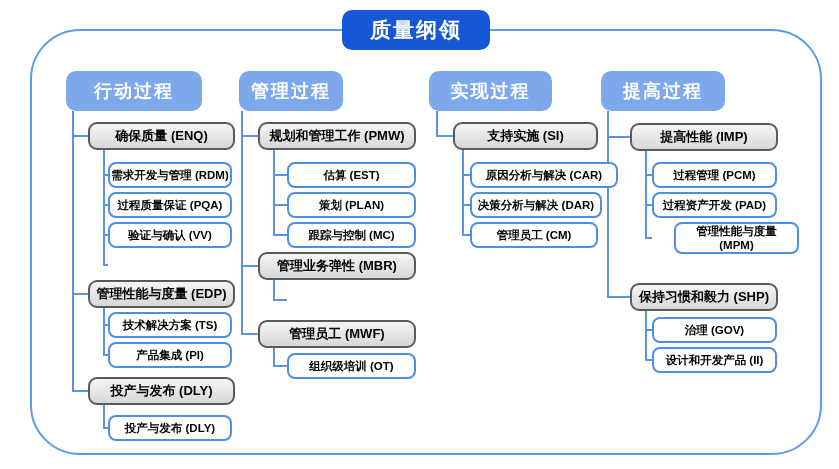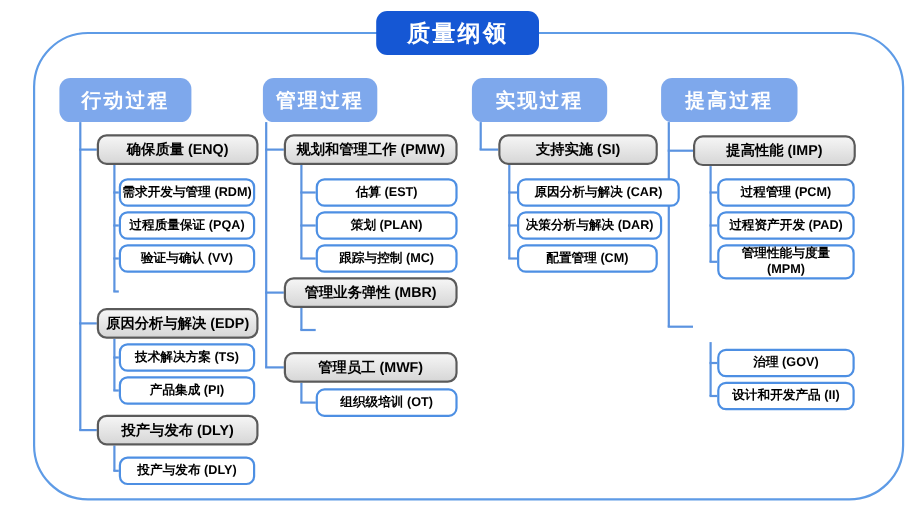--- a/index.html
+++ b/index.html
@@ -27,53 +27,53 @@
     border:2px solid #5A5A5A; border-radius:9px; box-sizing:border-box;
     display:flex; align-items:center; justify-content:center;
     font-weight:bold; font-size:13px; color:#000; z-index:3; white-space:nowrap;
   }
   .white {
     position:absolute; background:#ffffff; border:2px solid #4D8FE3;
     border-radius:8px; box-sizing:border-box; display:flex; align-items:center;
     justify-content:center; font-weight:bold; font-size:11.5px; color:#000;
     z-index:3; white-space:nowrap; text-align:center; line-height:14px; padding:0 2px;
   }
-  .white.wrap { white-space:normal; }
+  .white.wrap { white-space:normal;margin-left:22px; }
   .vl { position:absolute; width:2px; background:#5B93E0; z-index:1; }
   .hl { position:absolute; height:2px; background:#5B93E0; z-index:1; }
 </style>
 </head>
 <body>
 
 <div class="canvas">
 
   <div class="frame"></div>
   <div class="title">质量纲领</div>
 
-  <div class="hdr" style="left:54px;width:120px">行动过程</div>
+  <div class="hdr" style="left:66px;width:136px">行动过程</div>
   <div class="hdr" style="left:239px;width:104px">管理过程</div>
   <div class="hdr" style="left:429px;width:123px">实现过程</div>
   <div class="hdr" style="left:601px;width:124px">提高过程</div>
 
   <div class="vl" style="left:72px;top:111px;height:280px"></div>
   <div class="hl" style="left:72px;top:135px;width:16px"></div>
   <div class="hl" style="left:72px;top:293px;width:16px"></div>
   <div class="hl" style="left:72px;top:390px;width:16px"></div>
 
   <div class="gray" style="left:88px;top:122px;width:147px;height:28px">确保质量 (ENQ)</div>
   <div class="vl" style="left:103px;top:150px;height:115px"></div>
   <div class="hl" style="left:103px;top:174px;width:5px"></div>
   <div class="hl" style="left:103px;top:204px;width:5px"></div>
   <div class="hl" style="left:103px;top:234px;width:5px"></div>
   <div class="hl" style="left:103px;top:264px;width:5px"></div>
   <div class="white" style="left:108px;top:162px;width:124px;height:26px">需求开发与管理 (RDM)</div>
   <div class="white" style="left:108px;top:192px;width:124px;height:26px">过程质量保证 (PQA)</div>
   <div class="white" style="left:108px;top:222px;width:124px;height:26px">验证与确认 (VV)</div>
 
-  <div class="gray" style="left:88px;top:280px;width:147px;height:28px">原因分析与解决 (EDP)</div>
+  <div class="gray" style="left:88px;top:280px;width:147px;height:28px">管理性能与度量 (EDP)</div>
   <div class="vl" style="left:103px;top:308px;height:47px"></div>
   <div class="hl" style="left:103px;top:324px;width:5px"></div>
   <div class="hl" style="left:103px;top:354px;width:5px"></div>
   <div class="white" style="left:108px;top:312px;width:124px;height:26px">技术解决方案 (TS)</div>
   <div class="white" style="left:108px;top:342px;width:124px;height:26px">产品集成 (PI)</div>
 
   <div class="gray" style="left:88px;top:377px;width:147px;height:28px">投产与发布 (DLY)</div>
   <div class="vl" style="left:103px;top:405px;height:23px"></div>
   <div class="hl" style="left:103px;top:427px;width:5px"></div>
   <div class="white" style="left:108px;top:415px;width:124px;height:26px">投产与发布 (DLY)</div>
@@ -104,34 +104,35 @@
   <div class="vl" style="left:436px;top:111px;height:25px"></div>
   <div class="hl" style="left:436px;top:135px;width:17px"></div>
 
   <div class="gray" style="left:453px;top:122px;width:145px;height:28px">支持实施 (SI)</div>
   <div class="vl" style="left:462px;top:150px;height:85px"></div>
   <div class="hl" style="left:462px;top:174px;width:8px"></div>
   <div class="hl" style="left:462px;top:204px;width:8px"></div>
   <div class="hl" style="left:462px;top:234px;width:8px"></div>
   <div class="white" style="left:470px;top:162px;width:148px;height:26px">原因分析与解决 (CAR)</div>
   <div class="white" style="left:470px;top:192px;width:132px;height:26px">决策分析与解决 (DAR)</div>
-  <div class="white" style="left:470px;top:222px;width:128px;height:26px">配置管理 (CM)</div>
+  <div class="white" style="left:470px;top:222px;width:128px;height:26px">管理员工 (CM)</div>
 
   <div class="vl" style="left:607px;top:111px;height:186px"></div>
   <div class="hl" style="left:607px;top:136px;width:23px"></div>
   <div class="hl" style="left:607px;top:296px;width:23px"></div>
 
   <div class="gray" style="left:630px;top:123px;width:148px;height:28px">提高性能 (IMP)</div>
   <div class="vl" style="left:645px;top:151px;height:87px"></div>
   <div class="hl" style="left:645px;top:174px;width:7px"></div>
   <div class="hl" style="left:645px;top:204px;width:7px"></div>
   <div class="hl" style="left:645px;top:237px;width:7px"></div>
   <div class="white" style="left:652px;top:162px;width:125px;height:26px">过程管理 (PCM)</div>
   <div class="white" style="left:652px;top:192px;width:125px;height:26px">过程资产开发 (PAD)</div>
   <div class="white wrap" style="left:652px;top:222px;width:125px;height:32px">管理性能与度量 (MPM)</div>
 
+  <div class="gray" style="left:630px;top:283px;width:148px;height:28px">保持习惯和毅力 (SHP)</div>
   <div class="vl" style="left:645px;top:311px;height:49px"></div>
   <div class="hl" style="left:645px;top:329px;width:7px"></div>
   <div class="hl" style="left:645px;top:359px;width:7px"></div>
   <div class="white" style="left:652px;top:317px;width:125px;height:26px">治理 (GOV)</div>
   <div class="white" style="left:652px;top:347px;width:125px;height:26px">设计和开发产品 (II)</div>
 
 </div>
 
 </body></html>

